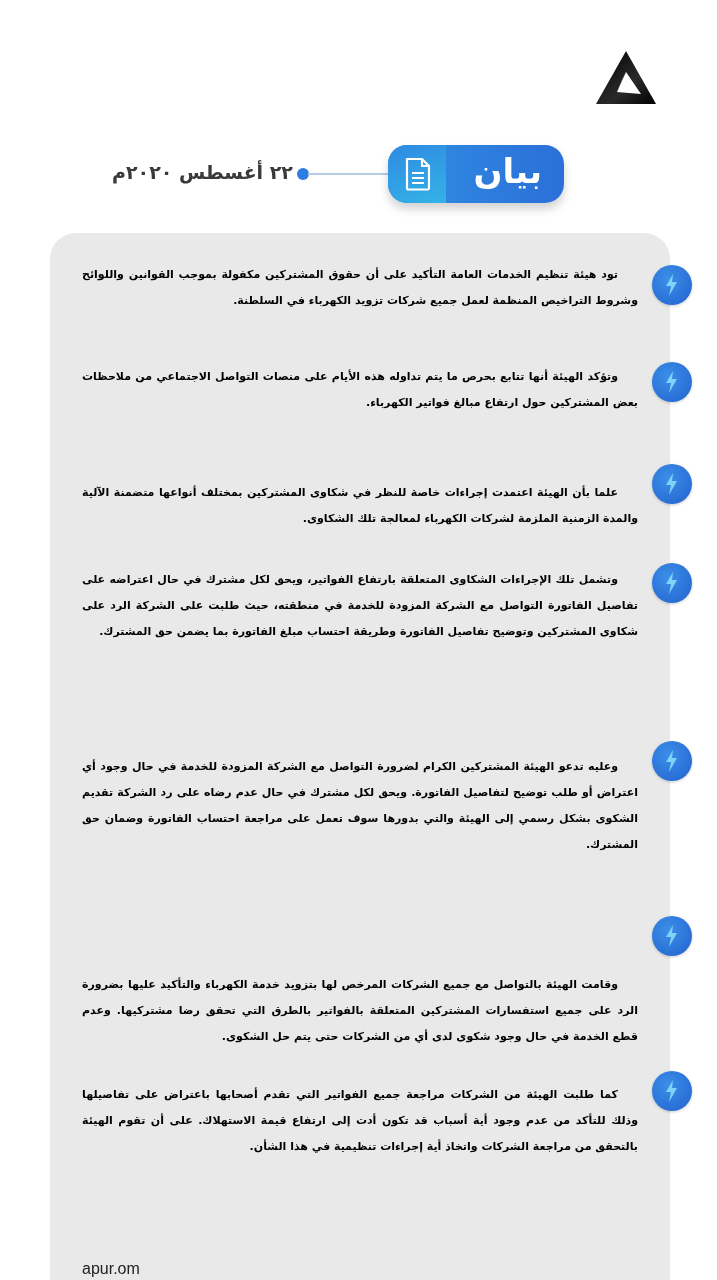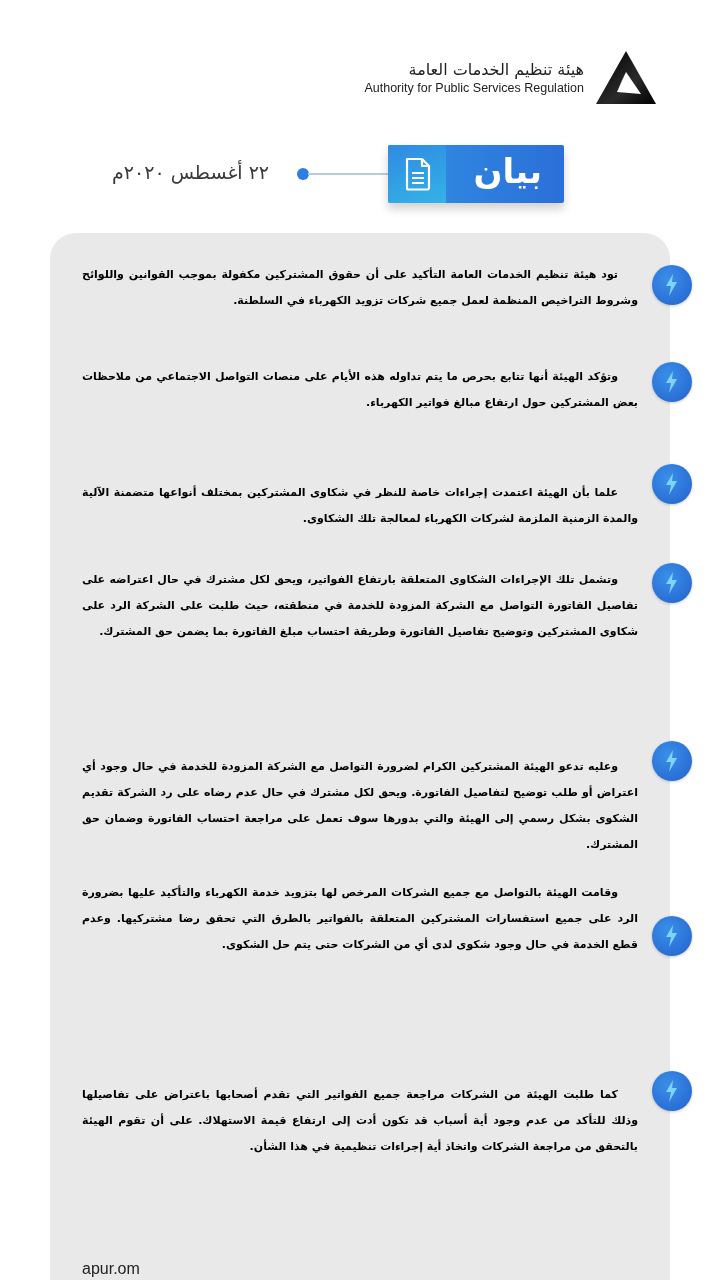--- a/index.html
+++ b/index.html
@@ -7,25 +7,25 @@
     width: 717px; height: 1280px; background: #ffffff; position: relative; overflow: hidden;
     font-family: "DejaVu Sans", sans-serif; color: #111;
   }
   .header { position: absolute; top: 50px; left: 0; width: 717px; height: 60px; }
   .logo-text { position: absolute; right: 133px; top: 10px; text-align: right; }
   .logo-ar { font-size: 16px; color: #222; direction: rtl; line-height: 20px; letter-spacing: 0.5px; }
   .logo-en { font-family: "Liberation Sans", sans-serif; font-size: 12.5px; color: #222; line-height: 16px; }
   .logo-mark { position: absolute; left: 595px; top: 0px; width: 62px; height: 56px; }
 
   .title-row { position: absolute; top: 140px; left: 0; width: 717px; height: 70px; }
-  .date { position: absolute; left: 112px; top: 21px; font-size: 19px; font-weight: normal; color: #3a3a3a; direction: rtl; white-space: nowrap; }
+  .date { position: absolute; left: 112px; top: 21px; font-size: 19px; font-weight: bold; color: #3a3a3a; direction: rtl; white-space: nowrap; }
   .connector-dot { position: absolute; left: 297px; top: 28px; width: 12px; height: 12px; border-radius: 50%; background: #2f7de1; }
   .connector-line { position: absolute; left: 308px; top: 33px; width: 84px; height: 2px; background: #b9cbe3; }
   .badge {
-    position: absolute; left: 388px; top: 5px; width: 176px; height: 58px; border-radius: 2px;
+    position: absolute; left: 388px; top: 5px; width: 176px; height: 58px; border-radius: 19px;
     background: linear-gradient(90deg, #2fa3e3 0%, #2f86e0 30%, #2b6fd8 100%);
     box-shadow: 0 6px 10px rgba(0,0,0,0.18); overflow: hidden;
   }
   .badge-left { position: absolute; left: 0; top: 0; width: 58px; height: 58px; background: linear-gradient(160deg, #2f8ae2 0%, #34b3e6 100%); }
   .badge-icon { position: absolute; left: 16px; top: 12px; width: 28px; height: 34px; }
   .badge-text { position: absolute; right: 22px; top: 6px; font-size: 34px; font-weight: bold; color: #fff; direction: rtl; }
 
   .card { position: absolute; left: 50px; top: 233px; width: 620px; height: 1080px; background: #e9e9e9; border-radius: 26px; }
   .para { position: absolute; left: 82px; width: 556px; direction: rtl; text-align: justify; text-align-last: right;
           font-size: 11px; font-weight: bold; line-height: 26px; color: #000000; }
@@ -33,24 +33,20 @@
   .bullet { position: absolute; left: 652px; width: 40px; height: 40px; border-radius: 50%;
             background: radial-gradient(circle at 40% 35%, #3a8fe8 0%, #2a6fd6 70%, #1f5cc4 100%);
             box-shadow: 0 1px 3px rgba(0,0,0,0.2); }
   .bullet svg { position: absolute; left: 10px; top: 8px; }
   .footer-url { position: absolute; left: 82px; top: 1260px; font-family: "Liberation Sans", sans-serif; font-size: 16px; color: #222; }
 </style>
 </head>
 <body>
 
 <div class="header">
-  <div class="logo-text">
-    <div class="logo-ar">هيئة تنظيم الخدمات العامة</div>
-    <div class="logo-en">Authority for Public Services Regulation</div>
-  </div>
   <svg class="logo-mark" viewBox="0 0 62 56">
     <defs>
       <linearGradient id="tg" x1="0" y1="0" x2="1" y2="1">
         <stop offset="0" stop-color="#000"></stop>
         <stop offset="0.6" stop-color="#2a2a2a"></stop>
         <stop offset="1" stop-color="#000"></stop>
       </linearGradient>
     </defs>
     <polygon points="31,1 61,54 1,54" fill="url(#tg)"></polygon>
     <polygon points="31,22 46,44 22,42" fill="#ffffff"></polygon>
@@ -111,21 +107,21 @@
       <path d="M11 1 L4 13 H9 L7 23 L15 9 H10 Z" fill="#7fd3f7"></path>
     </svg>
 </div>
 <div class="para" style="top:754px"><span class="indent"></span><span>وعليه تدعو الهيئة المشتركين الكرام لضرورة التواصل مع الشركة المزودة للخدمة في حال وجود أي اعتراض أو طلب توضيح لتفاصيل الفاتورة. ويحق لكل مشترك في حال عدم رضاه على رد الشركة تقديم الشكوى بشكل رسمي إلى الهيئة والتي بدورها سوف تعمل على مراجعة احتساب الفاتورة وضمان حق المشترك.</span></div>
 
 <div class="bullet" style="top:916px">
   <svg width="20" height="24" viewBox="0 0 20 24">
       <path d="M11 1 L4 13 H9 L7 23 L15 9 H10 Z" fill="#7fd3f7"></path>
     </svg>
 </div>
-<div class="para" style="top:880px"><span class="indent"></span><span>وقامت الهيئة بالتواصل مع جميع الشركات المرخص لها بتزويد خدمة الكهرباء والتأكيد عليها بضرورة الرد على جميع استفسارات المشتركين المتعلقة بالفواتير بالطرق التي تحقق رضا مشتركيها. وعدم قطع الخدمة في حال وجود شكوى لدى أي من الشركات حتى يتم حل الشكوى.</span></div>
+<div class="para" style="top:972px"><span class="indent"></span><span>وقامت الهيئة بالتواصل مع جميع الشركات المرخص لها بتزويد خدمة الكهرباء والتأكيد عليها بضرورة الرد على جميع استفسارات المشتركين المتعلقة بالفواتير بالطرق التي تحقق رضا مشتركيها. وعدم قطع الخدمة في حال وجود شكوى لدى أي من الشركات حتى يتم حل الشكوى.</span></div>
 
 <div class="bullet" style="top:1071px">
   <svg width="20" height="24" viewBox="0 0 20 24">
       <path d="M11 1 L4 13 H9 L7 23 L15 9 H10 Z" fill="#7fd3f7"></path>
     </svg>
 </div>
 <div class="para" style="top:1082px"><span class="indent"></span><span>كما طلبت الهيئة من الشركات مراجعة جميع الفواتير التي تقدم أصحابها باعتراض على تفاصيلها وذلك للتأكد من عدم وجود أية أسباب قد تكون أدت إلى ارتفاع قيمة الاستهلاك. على أن تقوم الهيئة بالتحقق من مراجعة الشركات واتخاذ أية إجراءات تنظيمية في هذا الشأن.</span></div>
 
 <div class="footer-url">apur.om</div>
 

